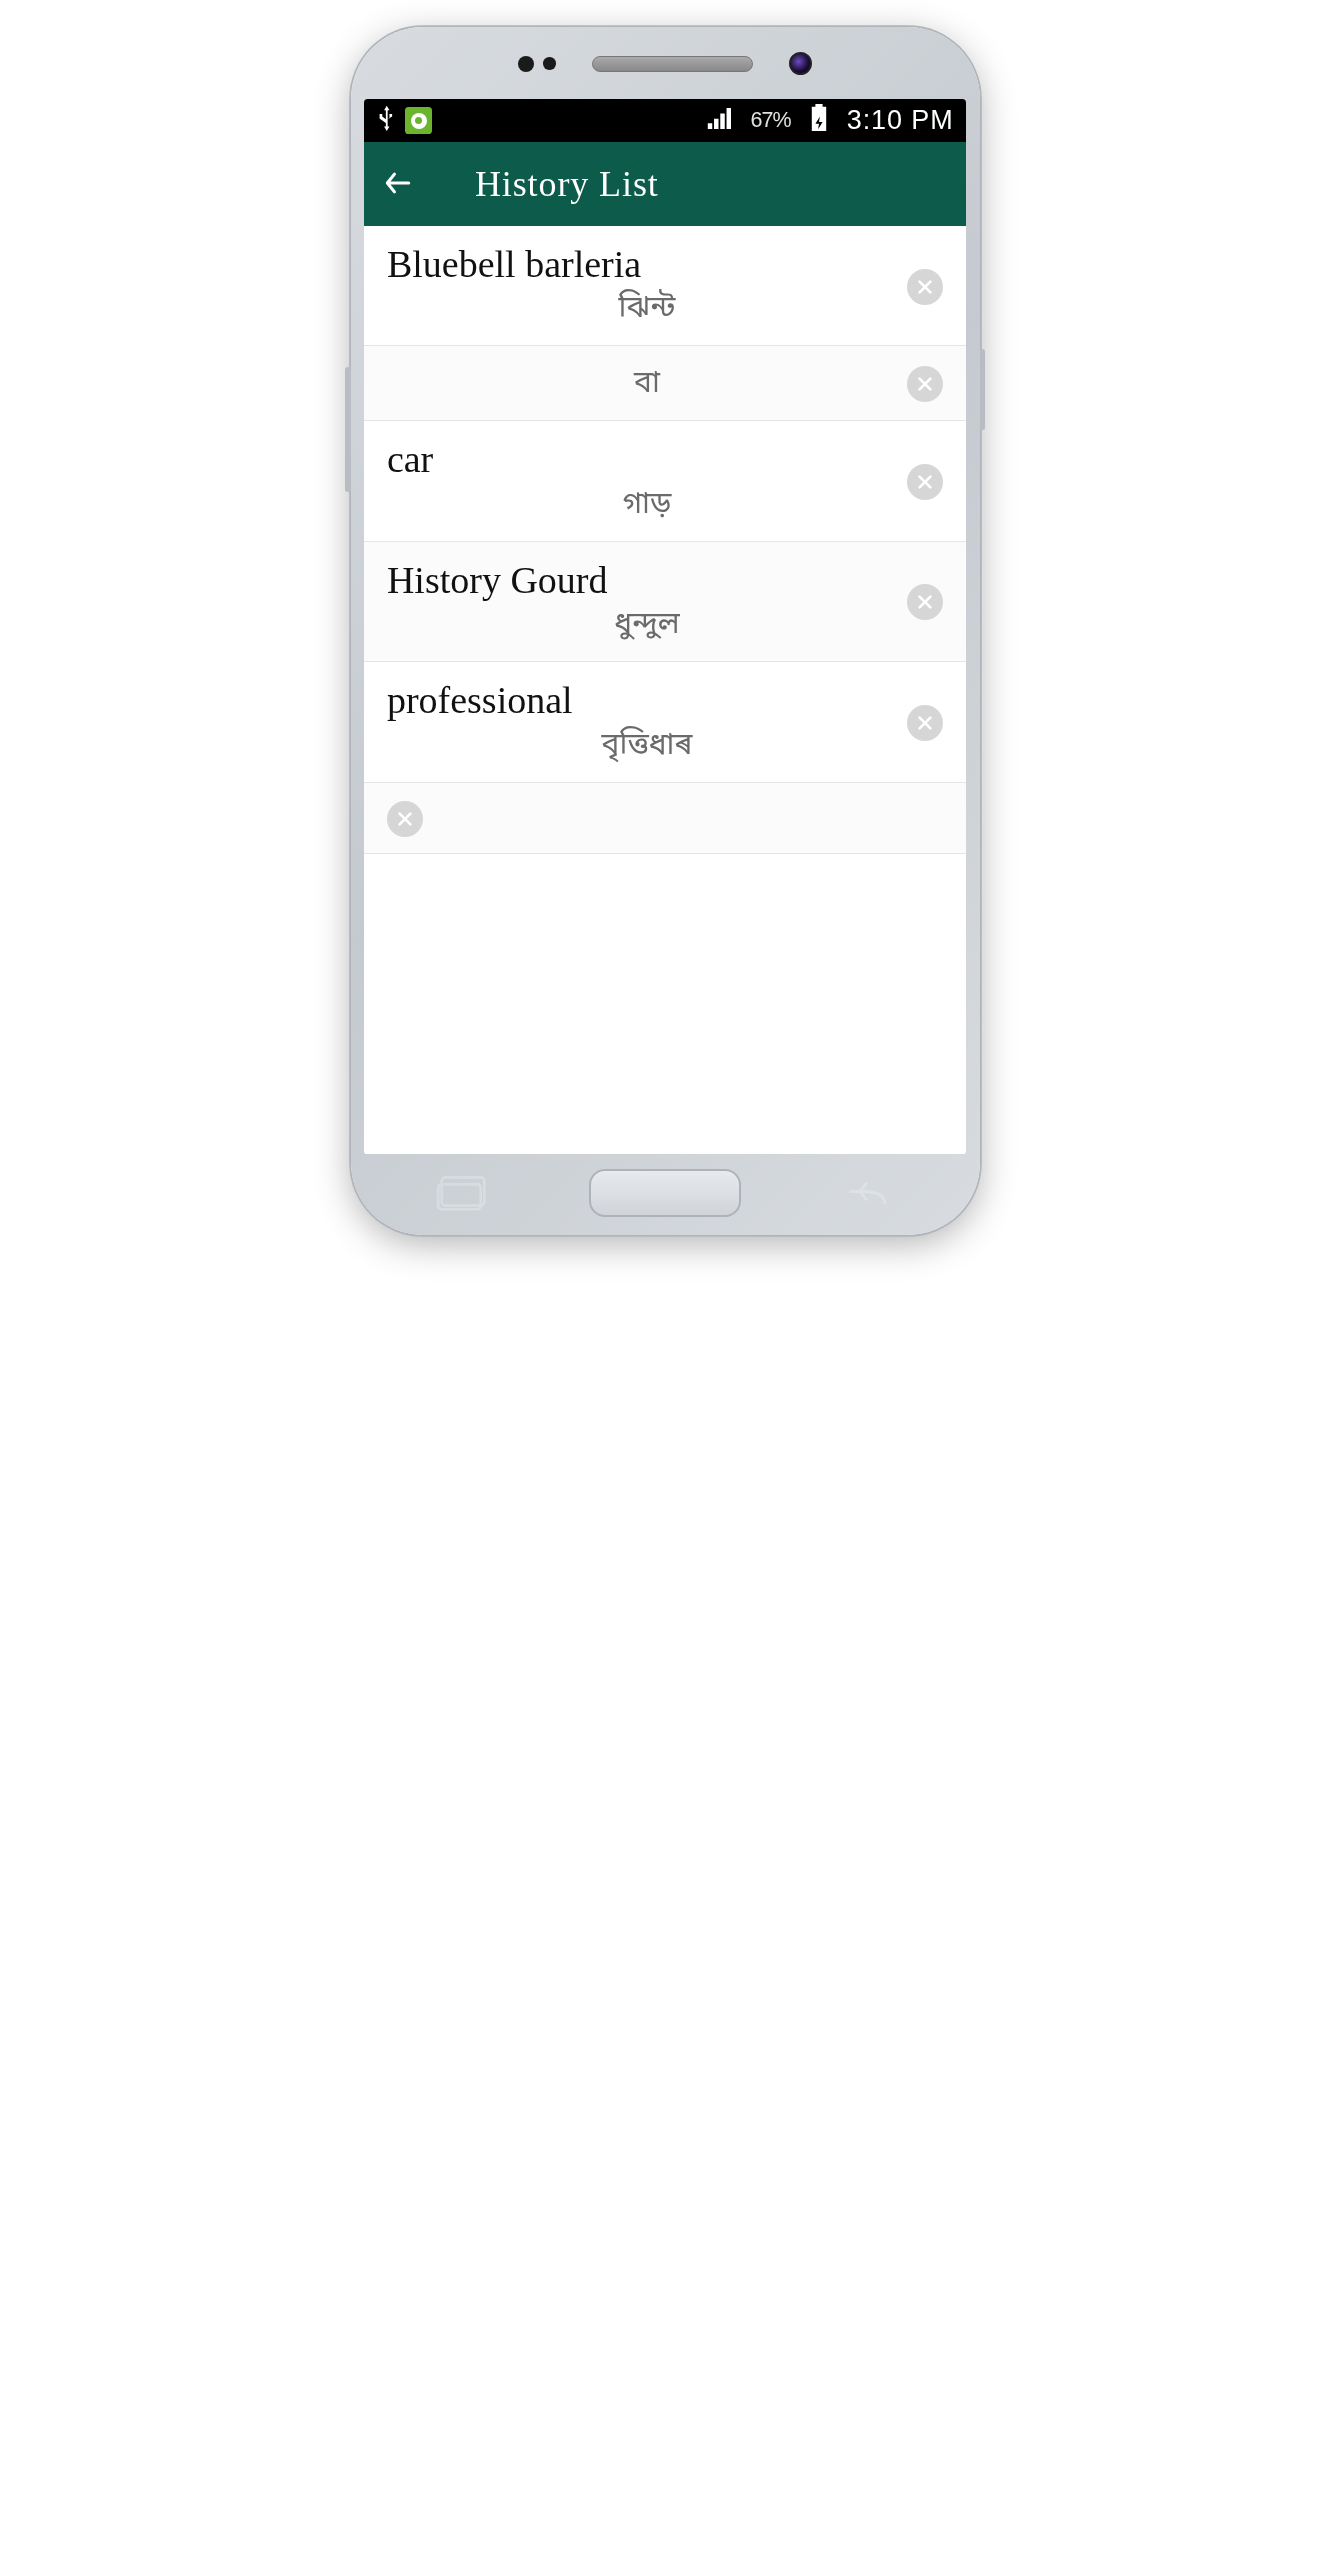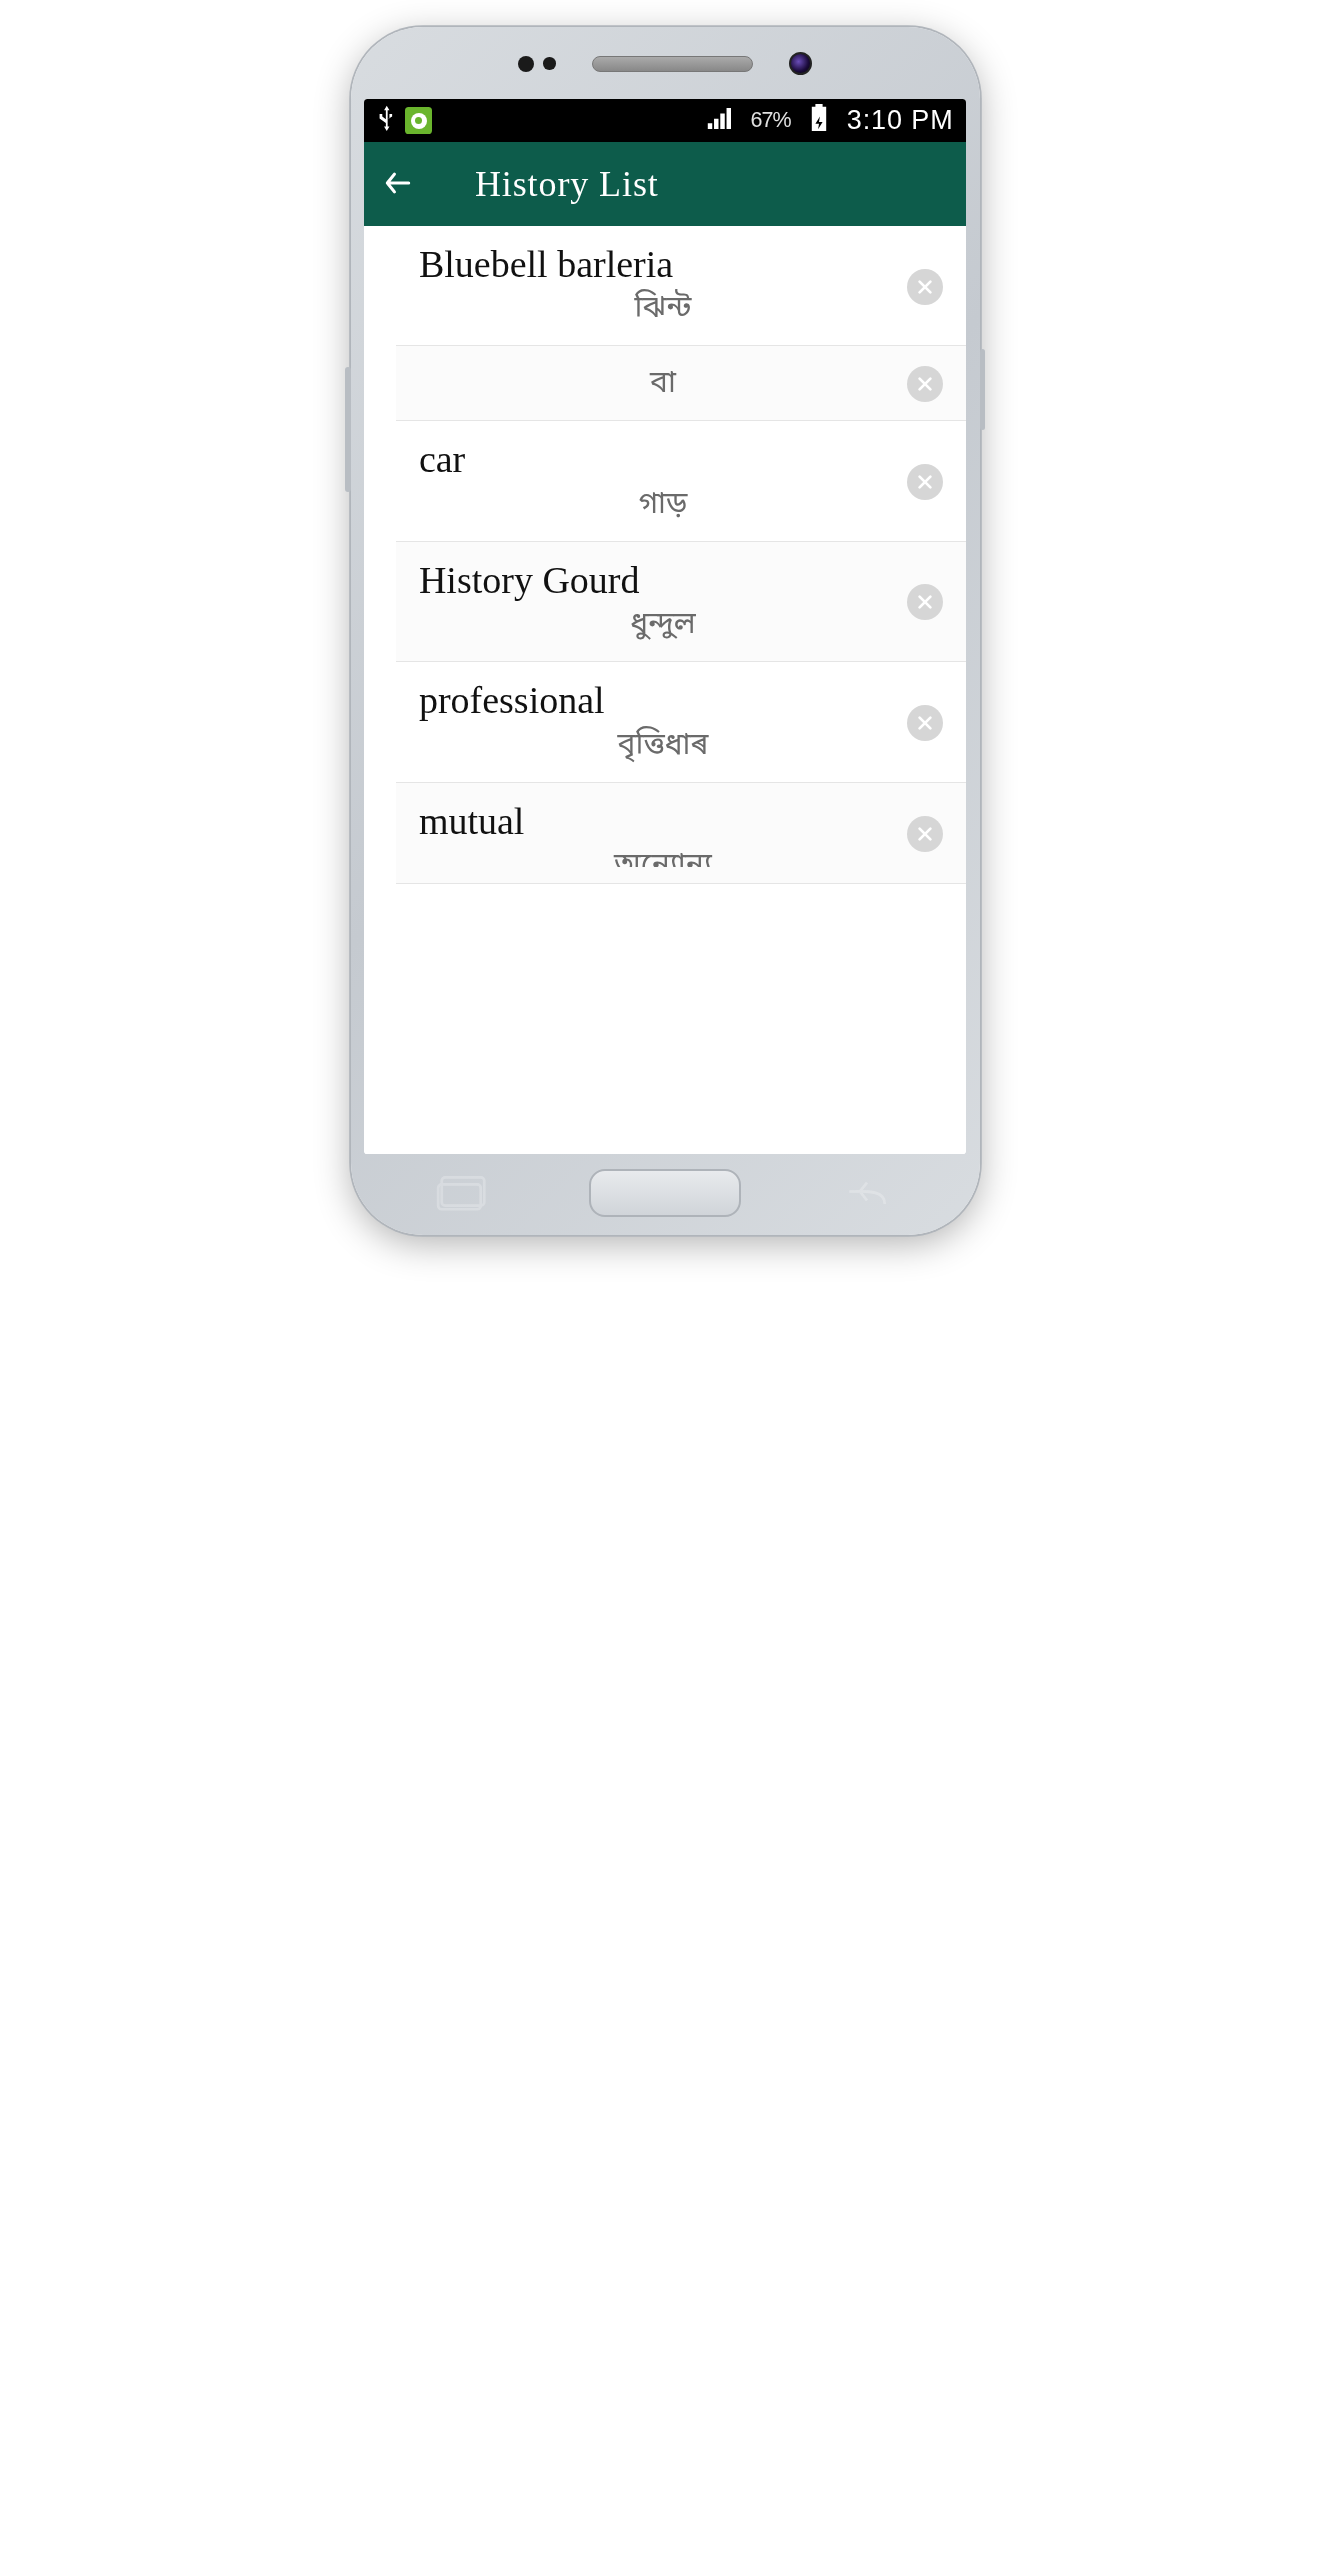--- a/index.html
+++ b/index.html
@@ -95,21 +95,20 @@
 .app-title {
   font-family: "Comic Sans MS", "Marker Felt", cursive;
   font-size: 36px;
   font-weight: 400;
   letter-spacing: 0.9px;
 }
 .list {
   flex:1;
   background: #ffffff;
   overflow: hidden;
-  padding-left: 32px;
 }
 .list-item {
   border-bottom: 0.9px solid #e5e5e5;
   padding: 18px 23px 16px 23px;
   display: flex;
   align-items: center;
   position: relative;
 }
 .list-item:nth-child(even){ background:#fbfbfb; }
 .item-texts { flex:1; }
@@ -275,24 +274,20 @@
             <div class="secondary">বৃত্তিধাৰ</div>
           </div>
           <div class="delete-btn">
             <svg viewBox="0 0 20 20">
                 <path d="M4 4l12 12M16 4L4 16" stroke="#fff" stroke-width="3" stroke-linecap="round"></path>
               </svg>
           </div>
         </div>
 
         <div class="list-item last-item">
-          <div class="item-texts">
-            <div class="primary">mutual</div>
-            <div class="secondary">অন্যোন্য</div>
-          </div>
           <div class="delete-btn">
             <svg viewBox="0 0 20 20">
                 <path d="M4 4l12 12M16 4L4 16" stroke="#fff" stroke-width="3" stroke-linecap="round"></path>
               </svg>
           </div>
         </div>
 
       </div>
     </div>
 

